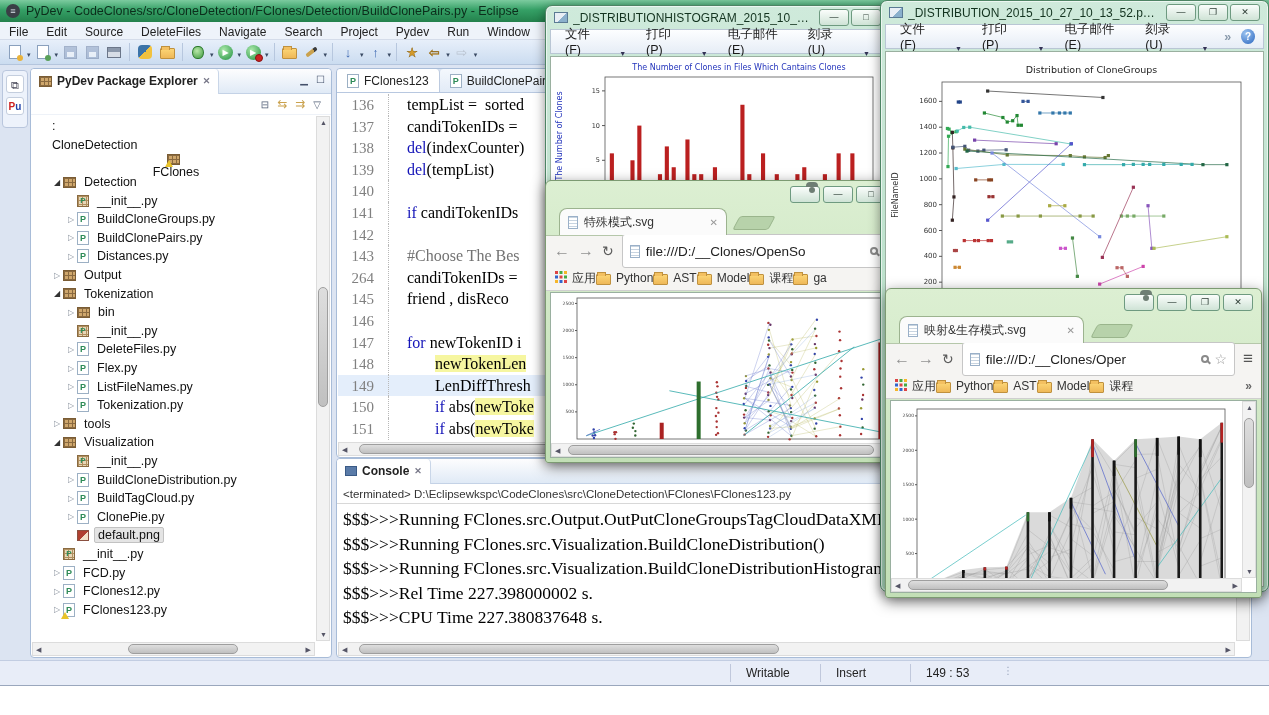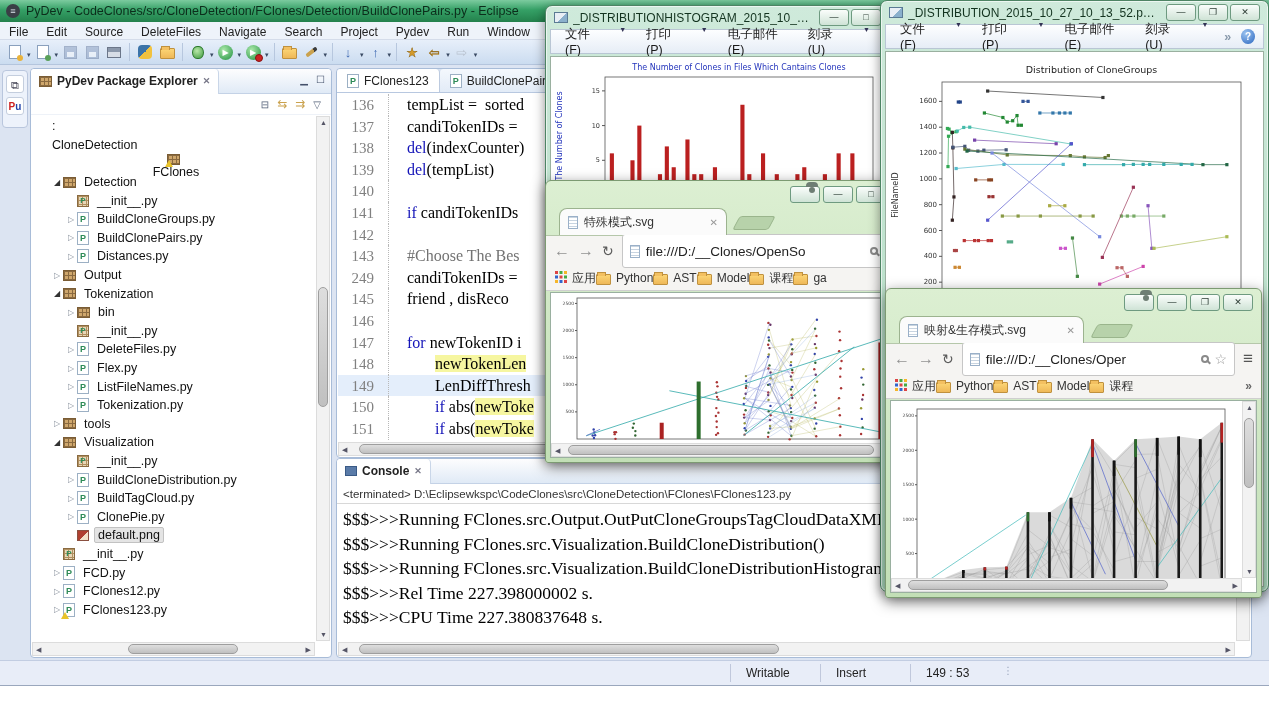--- a/index.html
+++ b/index.html
@@ -89,21 +89,21 @@
 .stfld{position:absolute;top:5px}
 .sthandle{position:absolute;top:4px;color:#99a5bb;font-size:10px;letter-spacing:1px}
 
 .aero{position:absolute;border-radius:7px;background:linear-gradient(#cfeadb,#a9d8bd);border:1px solid #4e8464;box-shadow:0 3px 12px rgba(0,0,0,.45),inset 0 0 0 1px rgba(255,255,255,.6)}
 .a-title{height:23px;display:flex;align-items:center;padding:0 8px;font-size:12px;color:#13331f;white-space:nowrap}
 .a-ticon{width:14px;height:11px;background:#e8eef5;border:1px solid #5a7a94;margin-right:5px;flex:none;background-image:linear-gradient(135deg,transparent 55%,#8ab0cc 55%)}
 .a-ttext{overflow:hidden;text-overflow:ellipsis;flex:1}
 .a-btns{display:flex;gap:2px;margin-left:6px}
 .wpill{width:30px;height:17px;border-radius:3px;background:linear-gradient(#fafdfb,#cfe3d6);border:1px solid #6e9a80;color:#2c3c34;font-size:9px;line-height:15px;text-align:center}
 .a-menub{margin:0 4px;height:25px;background:linear-gradient(#fdfeff,#e6edf6);border:1px solid #b9c6d4;display:flex;align-items:center;font-size:12.5px;color:#1a1a1a;padding:0 4px}
-.a-mi{padding:3px 10px;display:flex;align-items:flex-start;gap:20px}
+.a-mi{padding:3px 10px;display:flex;align-items:flex-end;gap:20px}
 .a-mi .car{font-size:7px;color:#335}
 .a-sp{flex:1}
 .a-ovf{color:#8899aa;font-weight:bold;padding:0 6px}
 .a-help{width:15px;height:15px;border-radius:50%;background:radial-gradient(circle at 35% 30%,#9cc4f0,#2a66c0);color:#fff;font-size:10px;font-weight:bold;text-align:center;line-height:15px;margin:0 4px}
 .a-content{margin:2px 4px 4px;background:#fff;border:1px solid #9ab0a0;overflow:hidden;position:relative}
 
 .chrome{position:absolute;border-radius:6px 6px 3px 3px;background:linear-gradient(#dcefd2,#c2dfb6);border:1px solid #7c9a72;box-shadow:0 4px 14px rgba(0,0,0,.5)}
 .c-top{height:54px;position:relative}
 .c-tab{position:absolute;bottom:0;left:13px;width:168px;height:27px;background:#fbfbfb;border:1px solid #9cb38f;border-bottom:none;border-radius:8px 8px 0 0;display:flex;align-items:center;gap:6px;padding:0 8px;font-size:12px;color:#333}
 .c-tab .tx{color:#999;font-size:10px;margin-left:auto}
@@ -390,21 +390,21 @@
       </div>
     <div id="ecode">
         <div class="crow"><span class="lnum">136</span><span class="codetxt"><span>tempList =  sorted</span></span></div>
         <div class="crow"><span class="lnum">137</span><span class="codetxt"><span>candiTokenIDs =</span></span></div>
         <div class="crow"><span class="lnum">138</span><span class="codetxt"><span class="kw">del</span><span>(indexCounter)</span></span></div>
         <div class="crow"><span class="lnum">139</span><span class="codetxt"><span class="kw">del</span><span>(tempList)</span></span></div>
         <div class="crow"><span class="lnum">140</span><span class="codetxt">&nbsp;</span></div>
         <div class="crow"><span class="lnum">141</span><span class="codetxt"><span class="kw">if</span><span> candiTokenIDs</span></span></div>
         <div class="crow"><span class="lnum">142</span><span class="codetxt">&nbsp;</span></div>
         <div class="crow"><span class="lnum">143</span><span class="codetxt"><span class="cm">#Choose The Bes</span></span></div>
-        <div class="crow"><span class="lnum">249</span><span class="codetxt"><span>candiTokenIDs = </span></span></div>
+        <div class="crow"><span class="lnum">264</span><span class="codetxt"><span>candiTokenIDs = </span></span></div>
         <div class="crow"><span class="lnum">145</span><span class="codetxt"><span>friend , disReco</span></span></div>
         <div class="crow"><span class="lnum">146</span><span class="codetxt">&nbsp;</span></div>
         <div class="crow"><span class="lnum">147</span><span class="codetxt"><span class="kw">for</span><span> newTokenID i</span></span></div>
         <div class="crow"><span class="lnum">148</span><span class="codetxt ind1"><span class="hl">newTokenLen</span></span></div>
         <div class="crow cur"><span class="lnum">149</span><span class="codetxt ind1"><span>LenDiffThresh</span></span></div>
         <div class="crow"><span class="lnum">150</span><span class="codetxt ind1"><span class="kw">if</span><span> abs(</span><span class="hl">newToke</span></span></div>
         <div class="crow"><span class="lnum">151</span><span class="codetxt ind1"><span class="kw">if</span><span> abs(</span><span class="hl">newToke</span></span></div>
       </div>
     <div class="sbh" style="left:1px;right:16px;bottom:1px">
       <span class="sba" style="left:3px;top:3px">◀</span>

